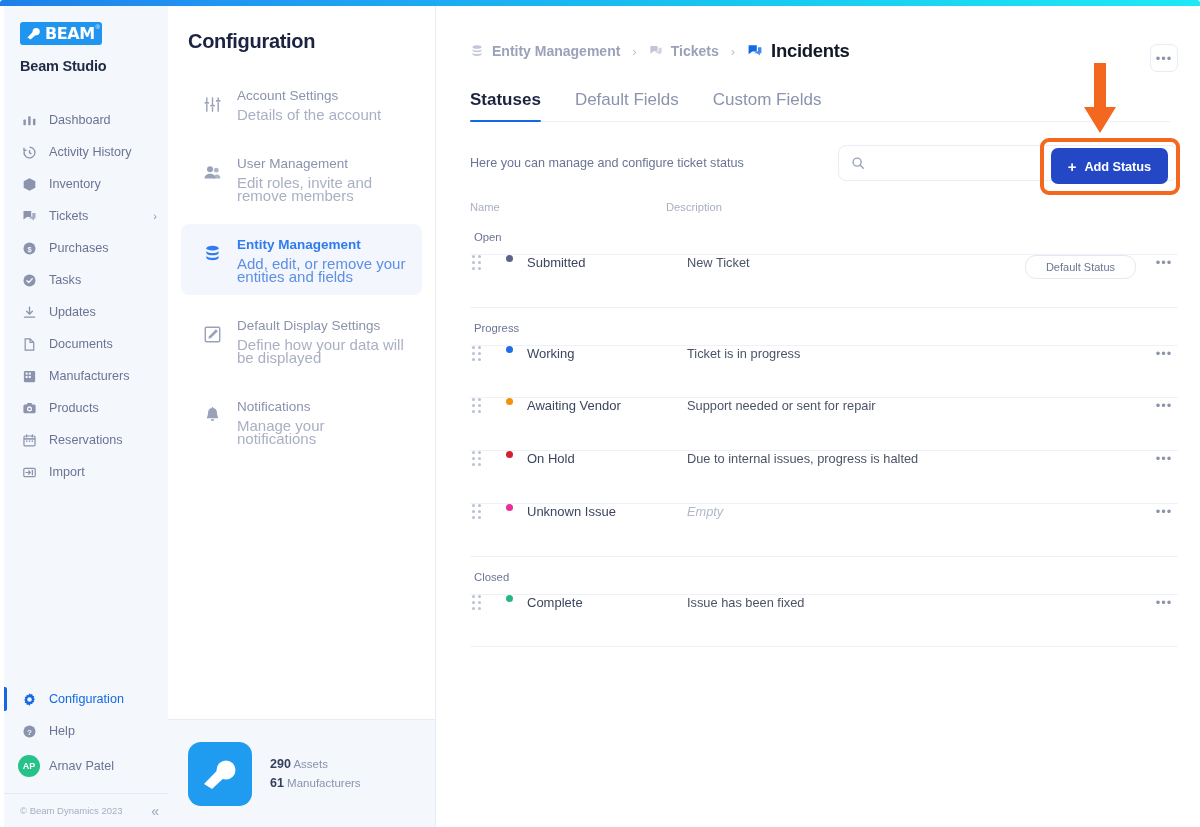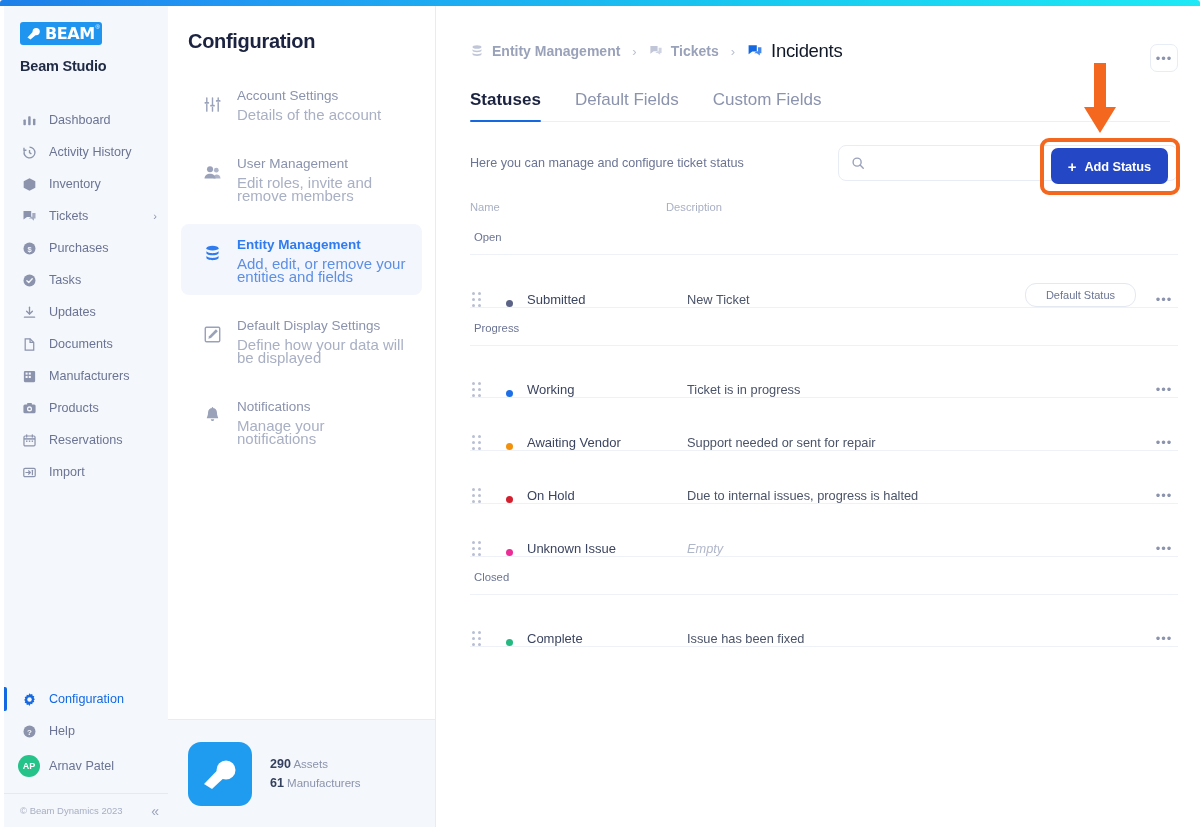--- a/index.html
+++ b/index.html
@@ -181,21 +181,21 @@
     display: flex; align-items: center;
     padding: 34px 0 0 34px;
     gap: 0px;
   }
   .crumb {
     display: flex; align-items: center;
     color: #9aa2ba; font-size: 14px; font-weight: 700;
     cursor: pointer;
   }
   .crumb .crumb-ico { margin-right: 8px; display: flex; color: #c0c6d8; }
-  .crumb.current { color: #111827; font-size: 18.5px; font-weight: 400; letter-spacing: -0.3px; }
+  .crumb.current { color: #111827; font-size: 18.5px; font-weight: 700; letter-spacing: -0.3px; }
   .crumb.current .crumb-ico { color: #1469e3; }
   .crumb-sep { color: #b9c0d2; font-size: 13px; margin: 0 12px; }
 
   .more-btn {
     position: absolute; top: 38px; right: 22px;
     width: 28px; height: 28px; border-radius: 7px;
     border: 1px solid #e8ecf4; background: #fff;
     display: flex; align-items: center; justify-content: center;
     color: #8b93ad; font-size: 13px; letter-spacing: 1px;
     cursor: pointer;
@@ -273,21 +273,21 @@
     padding-bottom: 10px;
   }
   .col-name { width: 196px; }
   .col-desc { flex: 1 1 auto; }
   .grp {
     font-size: 11.3px; color: #6b7494;
     padding: 8px 0 11px 4px;
     border-bottom: 1px solid #eef1f7;
   }
   .row {
-    display: flex; align-items: flex-end;
+    display: flex; align-items: flex-start;
     height: 53px;
     border-bottom: 1px solid #eef1f7;
   }
   .row.last { border-bottom: 1px solid #eef1f7; }
   .drag {
     width: 14px; margin-right: 20px; margin-left: 2px;
     display: grid; grid-template-columns: 3px 3px;
     grid-template-rows: 3px 3px 3px; gap: 3px;
     flex: 0 0 auto;
   }

